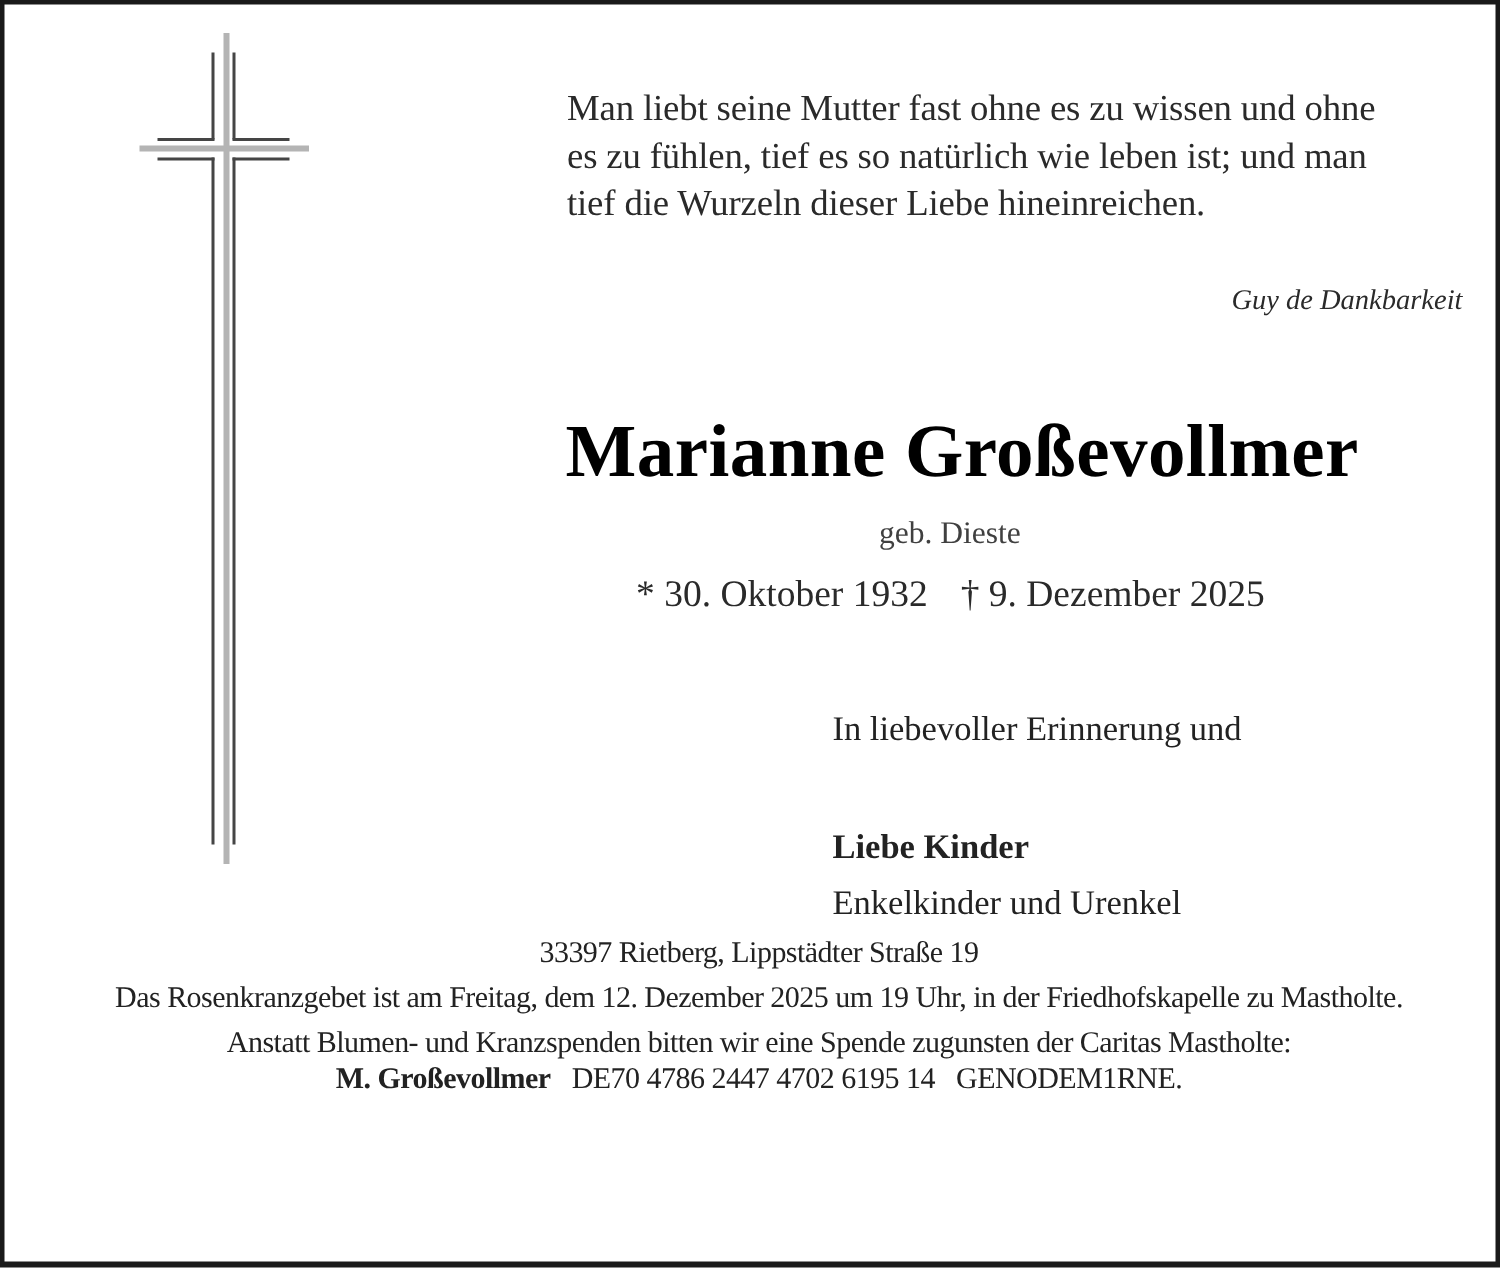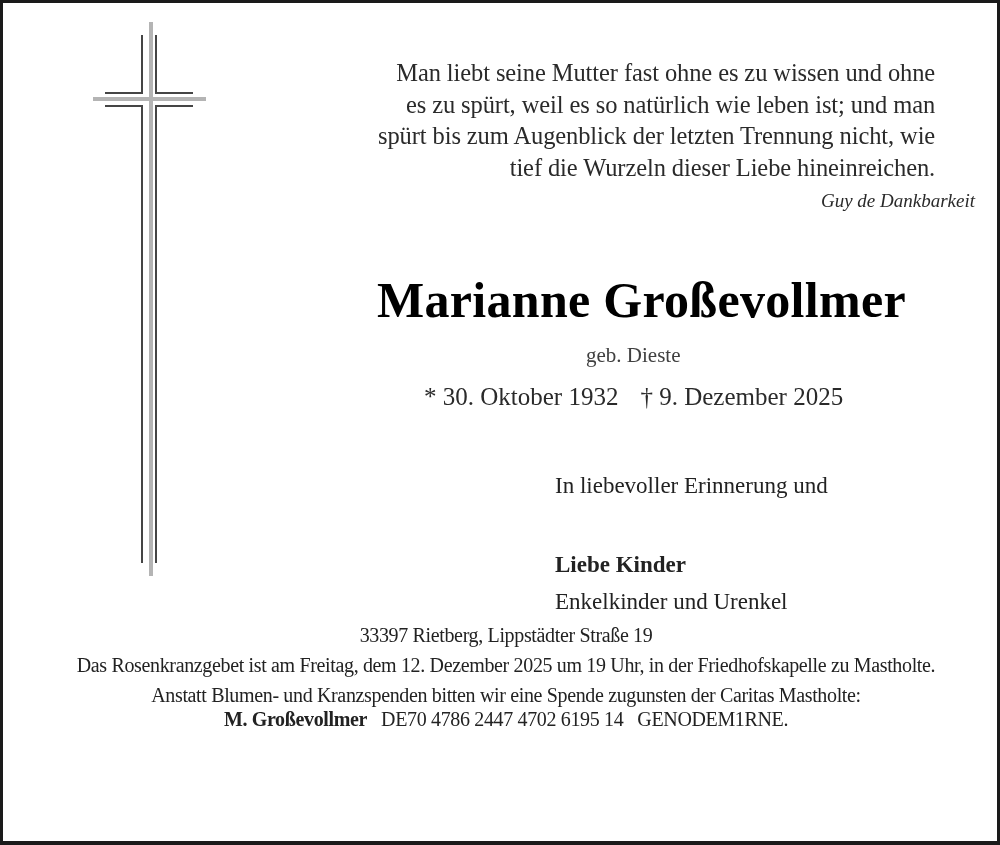--- a/index.html
+++ b/index.html
@@ -9,21 +9,20 @@
       box-sizing: border-box; border: 3px solid #1a1a1a; border-bottom-width: 4px; border-right-width: 3px;
       background: #ffffff;
       font-family: "Liberation Serif", "DejaVu Serif", serif;
       color: #222222;
     }
     .cross { position: absolute; left: 0; top: 0; width: 300px; height: 600px; }
     .abs { position: absolute; white-space: nowrap; }
     .quote {
       left: 375px; top: 54px; font-size: 24.5px; line-height: 31.5px; color: #2a2a2a;
       letter-spacing: -0.1px;
-      text-align: right;
     }
     .quote div { white-space: nowrap; }
     .author {
       right: 22px; top: 187px; font-size: 19px; font-style: italic; color: #2a2a2a;
     }
     .name {
       left: 374px; top: 268px; font-size: 50px; font-weight: bold; color: #000;
       letter-spacing: 0.3px;
     }
     .maiden { left: 583px; top: 340px; font-size: 21px; color: #404040; text-align: center; }
@@ -60,22 +59,21 @@
     <rect x="152" y="102" width="2" height="458" fill="#454545"></rect>
 
     <rect x="102" y="89" width="38" height="2" fill="#454545"></rect>
     <rect x="152" y="89" width="38" height="2" fill="#454545"></rect>
     <rect x="102" y="102" width="38" height="2" fill="#454545"></rect>
     <rect x="152" y="102" width="38" height="2" fill="#454545"></rect>
   </svg>
 
   <div class="abs quote">
     <div>Man liebt seine Mutter fast ohne es zu wissen und ohne</div>
-    <div>es zu spürt, weil es so natürlich wie leben ist; und man</div>
-    <div>spürt bis zum Augenblick der letzten Trennung nicht, wie</div>
+    <div>es zu fühlen, tief es so natürlich wie leben ist; und man</div>
     <div>tief die Wurzeln dieser Liebe hineinreichen.</div>
   </div>
   <div class="abs author">Guy de Dankbarkeit</div>
 
   <div class="abs name">Marianne Großevollmer</div>
   <div class="abs maiden">geb. Dieste</div>
   <div class="abs dates"><span>* 30. Oktober 1932</span><span class="sep"></span><span>† 9. Dezember 2025</span></div>
 
   <div class="abs remember">
     <div>In liebevoller Erinnerung und</div>

